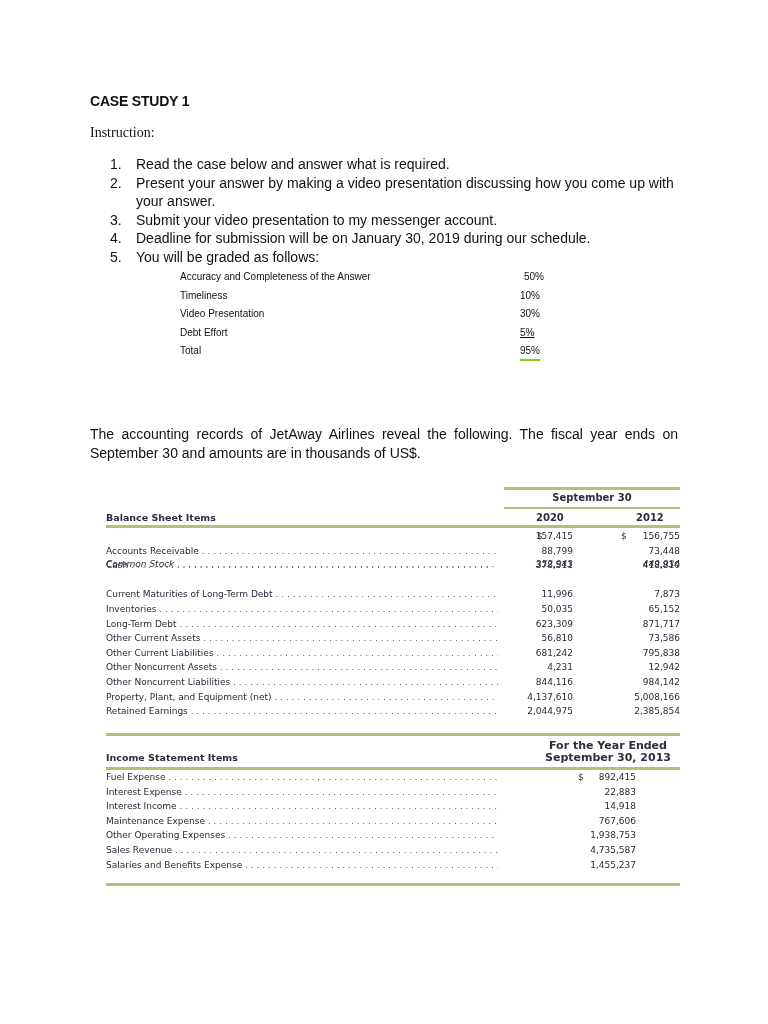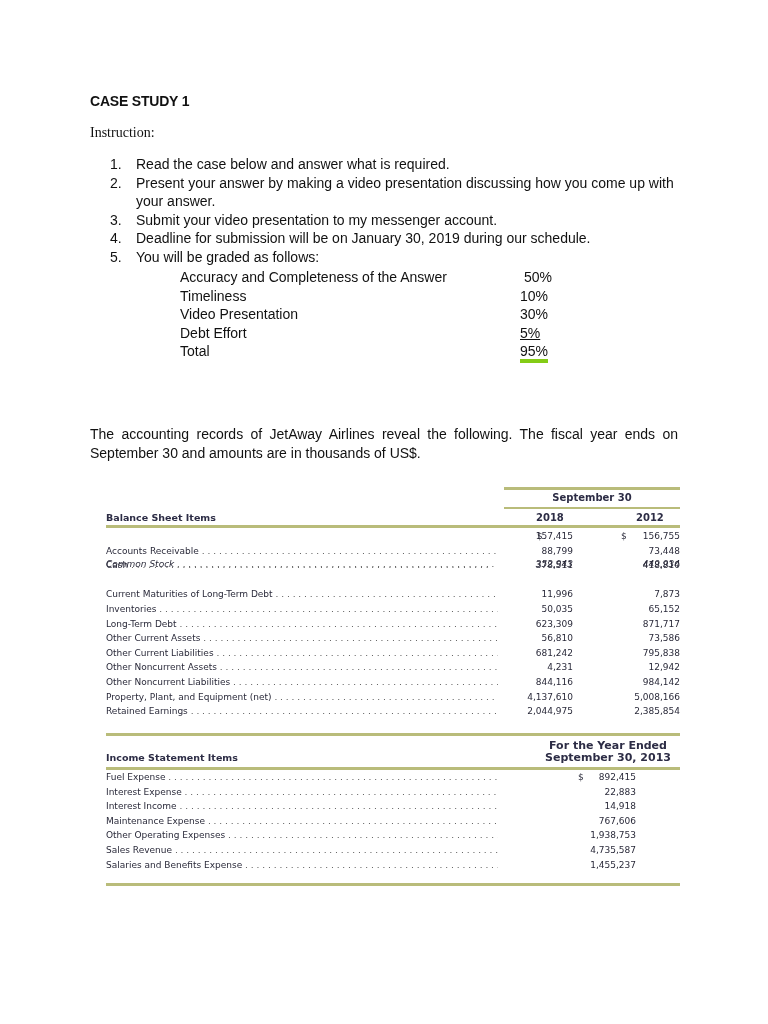--- a/index.html
+++ b/index.html
@@ -3,26 +3,26 @@
 <meta charset="utf-8">
 <style>
   html, body { margin: 0; padding: 0; background: #ffffff; }
   body { width: 768px; height: 1024px; position: relative; overflow: hidden; color: #111; }
   .doc { position: absolute; left: 90px; top: 0; width: 588px; font-family: "Liberation Sans", sans-serif; }
   .title { position: absolute; top: 93px; left: 0; font-size: 14px; font-weight: bold; letter-spacing: -0.2px; }
   .instr { position: absolute; top: 125px; left: 0; font-size: 14px; font-family: Liberation Serif, serif; }
   ol.steps { position: absolute; top: 155px; left: 0; margin: 0; padding: 0; list-style: none; width: 590px; font-size: 14px; line-height: 18.6px; }
   ol.steps li { position: relative; padding-left: 46px; }
   ol.steps li .num { position: absolute; left: 20px; top: 0; }
-  .grades { position: absolute; top: 268px; left: 90px; font-size: 14px; line-height: 18.6px; width: 380px; }
+  .grades { position: absolute; top: 268px; left: 90px; font-size: 10px; line-height: 18.6px; width: 380px; }
   .grade-row { display: flex; justify-content: space-between; }
   .grade-row .pct { width: 40px; }
   .grade-row .pct.first { text-align: left; padding-left: 4px; width: 36px; }
   .u1 { text-decoration: underline; }
-  .u2 { border-bottom: 4px solid #84cc16; line-height: 16px; display: inline-block; }
+  .u2 { border-bottom: 2px solid #84cc16; line-height: 16px; display: inline-block; }
   .para { position: absolute; top: 425px; left: 0; width: 588px; font-size: 14px; line-height: 19px; text-align: justify; }
 
   .tbl { position: absolute; left: 106px; width: 574px; font-family: "DejaVu Sans", sans-serif; font-size: 9px; color: #2a2a3a; }
   .rule { position: absolute; height: 3px; background: #b9bc7a; }
   .hdr { position: absolute; font-weight: bold; color: #2c2c45; }
   .row { position: absolute; left: 0; width: 574px; height: 14.6px; }
   .row .lbl { position: absolute; left: 0; top: 0; width: 392px; overflow: hidden; white-space: nowrap; }
   .row .lbl::after { content: " . . . . . . . . . . . . . . . . . . . . . . . . . . . . . . . . . . . . . . . . . . . . . . . . . . . . . . . . . . . . . . ."; color: #555; }
   .row .v1 { position: absolute; right: 107px; top: 0; text-align: right; }
   .row .v2 { position: absolute; right: 0; top: 0; text-align: right; }
@@ -68,21 +68,21 @@
   </div>
 
   <div class="para">The accounting records of JetAway Airlines reveal the following. The fiscal year ends on September 30 and amounts are in thousands of US$.</div>
 </div>
 
 <div class="tbl" style="top:487px; height:250px;">
   <div class="rule" style="top:0; left:398px; width:176px;"></div>
   <div class="hdr" style="top:5px; left:398px; width:176px; text-align:center; font-size:10px;">September 30</div>
   <div class="rule" style="top:20px; left:398px; width:176px; height:2px;"></div>
   <div class="hdr" style="top:25px; left:0; font-size:9.5px;">Balance Sheet Items</div>
-  <div class="hdr" style="top:25px; left:430px; font-size:10px;">2018</div>
+  <div class="hdr" style="top:25px; left:430px; font-size:10px;">2020</div>
   <div class="hdr" style="top:25px; left:530px; font-size:10px;">2012</div>
   <div class="rule" style="top:38px; left:0; width:574px;"></div>
 
   <div class="row" style="top:44px;">
       <span class="dollar" style="left:431px;">$</span>
       <span class="v1">157,415</span>
       <span class="dollar" style="left:515px;">$</span>
       <span class="v2">156,755</span>
     </div>
   <div class="row" style="top:58.6px;">

